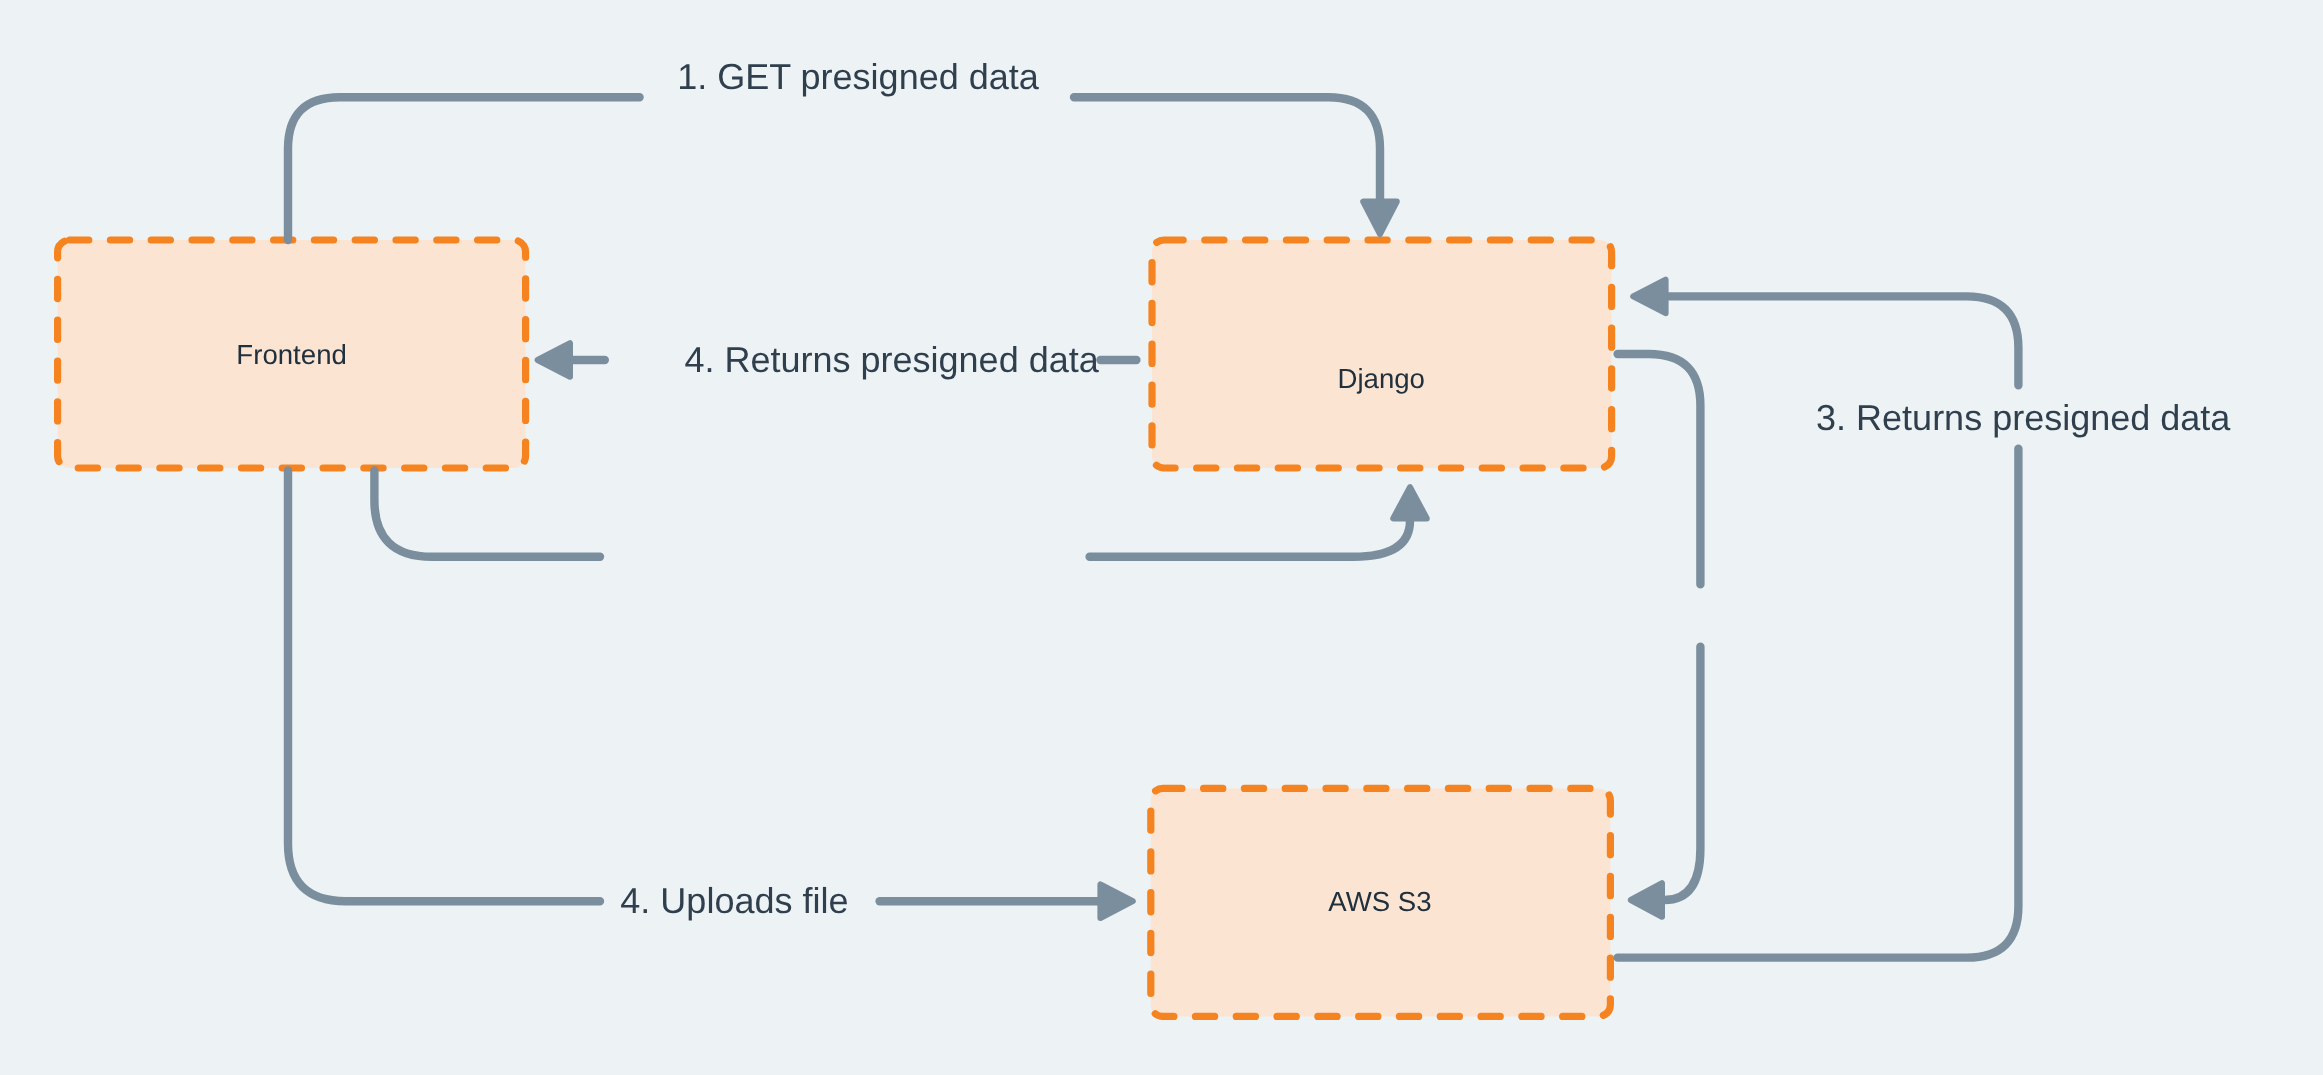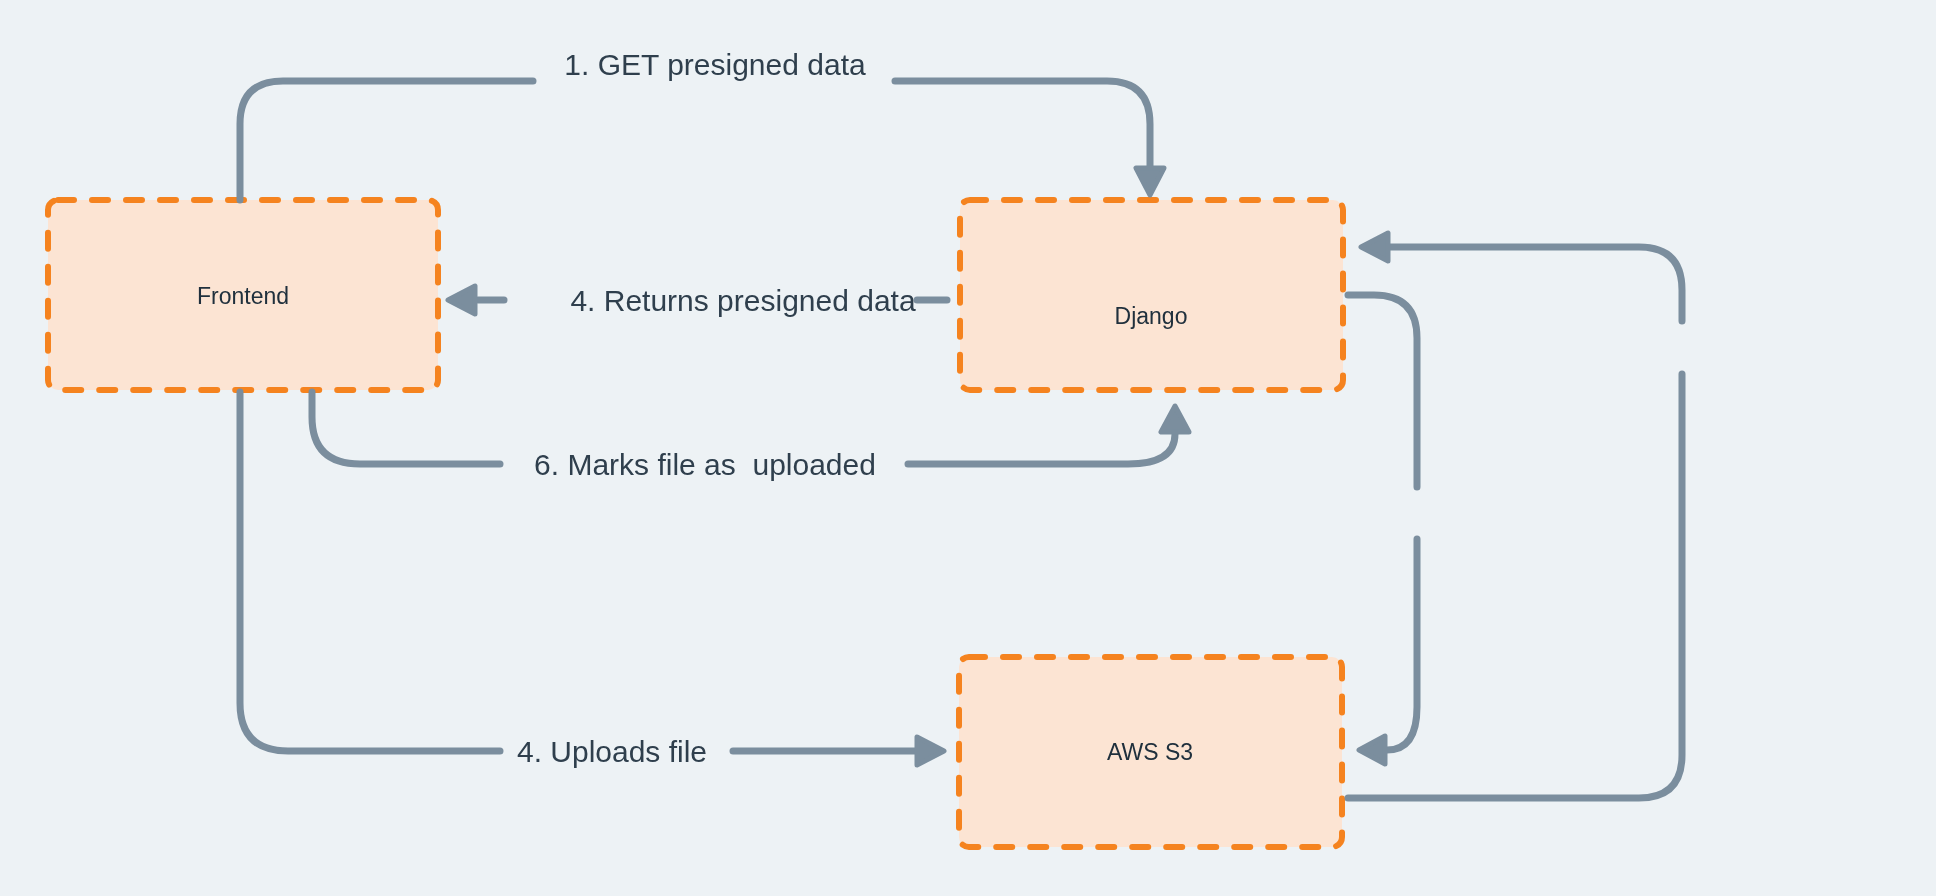--- a/index.html
+++ b/index.html
@@ -86,17 +86,17 @@
     <path class="edge" d="M 1348 798 L 1639 798 Q 1682 798 1682 755 L 1682 374"></path>
     <path class="edge" d="M 1682 321 L 1682 290 Q 1682 247 1639 247 L 1390 247"></path>
     <polygon class="arrowhead" points="1388,233 1388,261 1361,247"></polygon>
   </svg>
 
   <div class="label node-label" style="left:243px;top:296px;">Frontend</div>
   <div class="label node-label" style="left:1151px;top:296px;margin-top:20px;">Django</div>
   <div class="label node-label" style="left:1150px;top:752px;">AWS S3</div>
 
   <div class="label" style="left:715px;top:65px;">1. GET presigned data</div>
+  <div class="label" style="left:1686px;top:349px;">3. Returns presigned data</div>
   <div class="label" style="left:707px;top:301px;margin-left:36px;">4. Returns presigned data</div>
   <div class="label" style="left:612px;top:752px;">4. Uploads file</div>
-  <div class="label" style="left:705px;top:465px;">6. Marks file as  uploaded</div>
 
 </div>
 
 </body></html>

